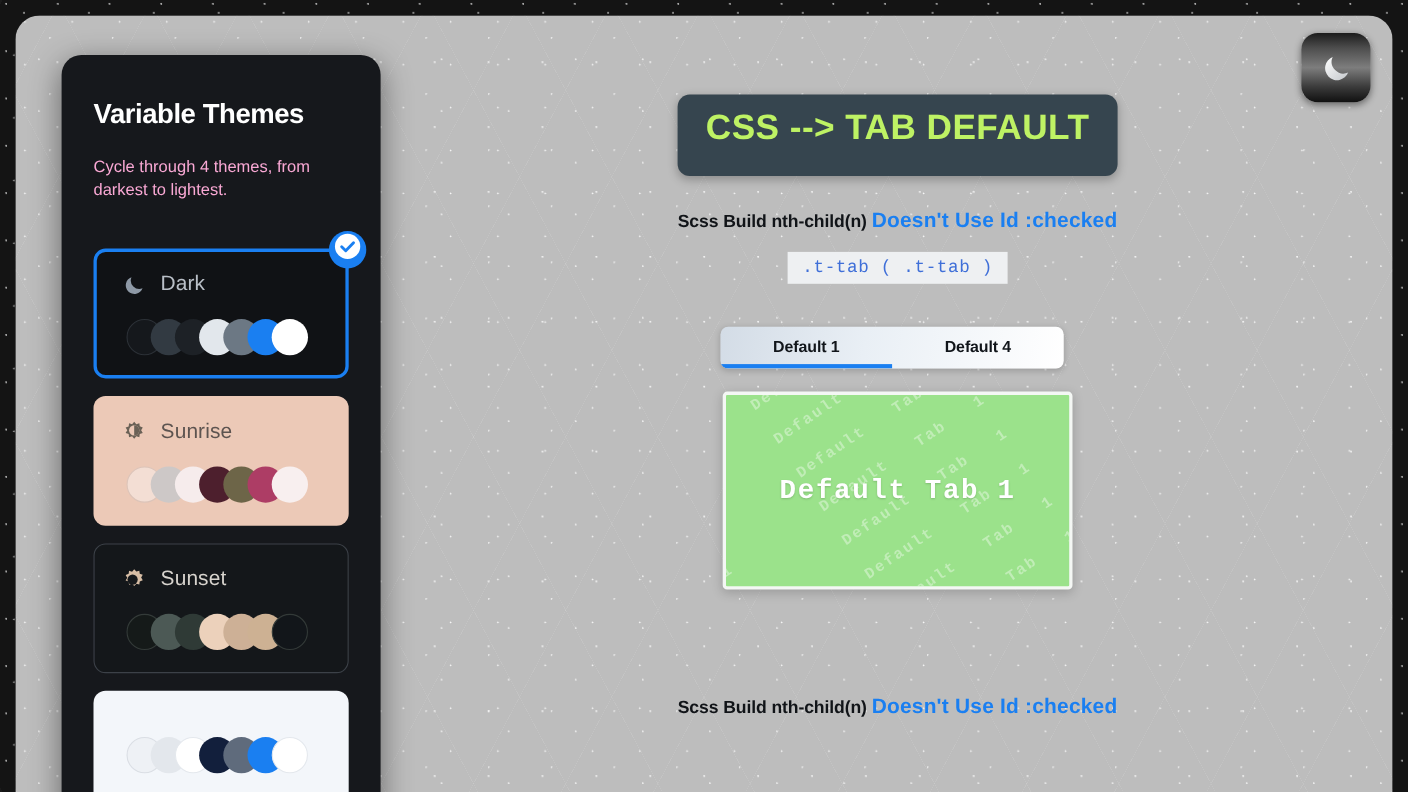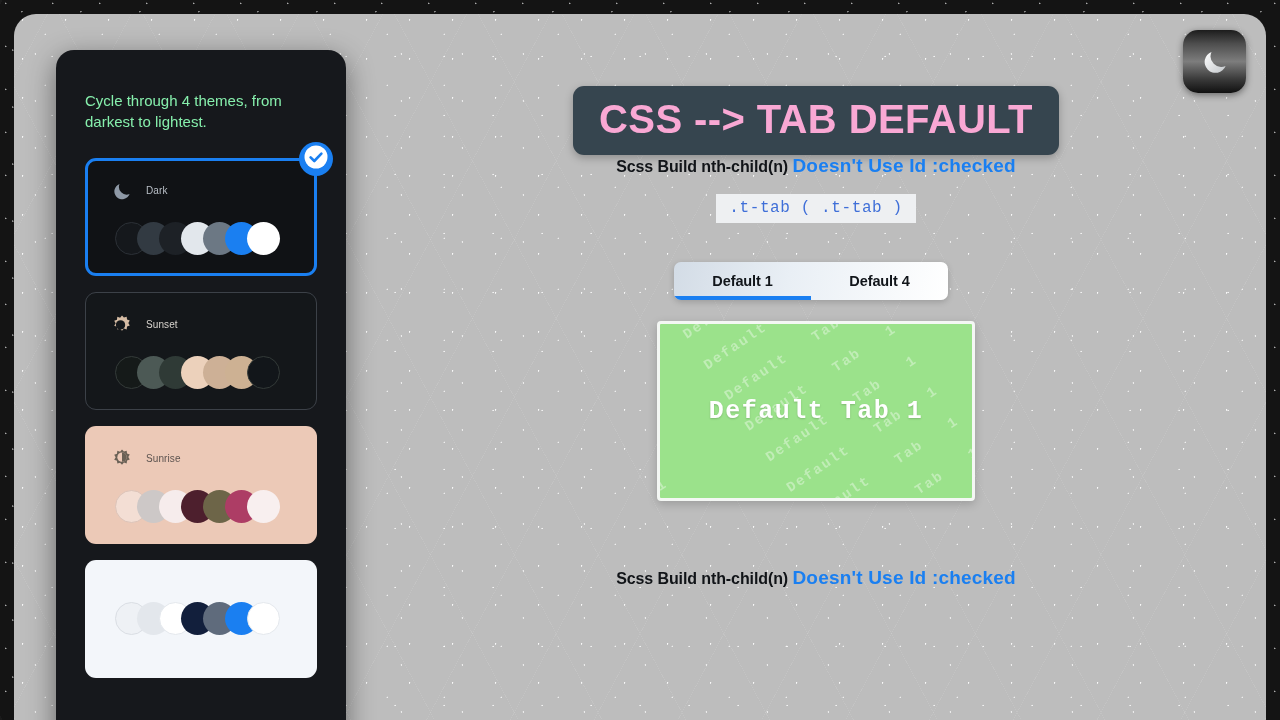--- a/index.html
+++ b/index.html
@@ -82,25 +82,25 @@
   }
 
   .sidebar-title {
     color: #ffffff;
     font-size: 25px;
     font-weight: bold;
     letter-spacing: -0.4px;
     margin-bottom: 22px;
   }
   .sidebar-desc {
-    color: #86efac;
+    color: #f9a8d4;
     font-size: 15px;
     line-height: 1.42;
     font-weight: 500;
-    margin-bottom: 25px;
+    margin-bottom: 42px;
     max-width: 228px;
   }
 
   
   .theme-card {
     position: relative;
     height: 118px;
     border-radius: 11px;
     margin-bottom: 16px;
     padding: 22px 0 0 26px;
@@ -111,21 +111,21 @@
     padding: 19px 0 0 23px;
   }
 
   .theme-card .card-head {
     display: flex;
     align-items: center;
     gap: 13px;
     height: 22px;
   }
   .card-icon { width: 22px; height: 22px; display: block; flex: 0 0 22px; }
-  .card-label { font-size: 10px; letter-spacing: .1px; }
+  .card-label { font-size: 19px; letter-spacing: .1px; }
 
   .swatches {
     display: flex;
     margin-top: 20px;
     padding-left: 4px;
   }
   .sw {
     width: 33px;
     height: 33px;
     border-radius: 50%;
@@ -163,31 +163,32 @@
     top: 0;
     width: 900px;
     height: 706px;
     padding-top: 72px;
     text-align: center;
   }
 
   .section-banner {
     display: inline-block;
     background: #36454f;
-    color: #f9a8d4;
-    font-size: 40px;
+    color: #bef264;
+    font-size: 32px;
     font-weight: bold;
     letter-spacing: .4px;
-    padding: 11px 26px 13px 26px;
+    padding: 11px 26px 26px 26px;
     border-radius: 11px;
     text-transform: uppercase;
     box-shadow: 0 3px 9px rgba(0,0,0,.25);
   }
 
   .sub-line {
+    margin-top: 30px;
     font-size: 16px;
     font-weight: bold;
     color: #111418;
     letter-spacing: -0.1px;
   }
   .sub-line .hl {
     color: #1a7ff1;
     font-size: 19px;
     letter-spacing: .2px;
   }
@@ -203,21 +204,21 @@
     padding: 5px 13px 6px 13px;
   }
 
   
   .tabs-wrap {
     margin: 39px 0 0 0;
     display: flex;
     justify-content: center;
   }
   .tabs {
-    width: 274px;
+    width: 312px;
     height: 38px;
     border-radius: 7px;
     overflow: hidden;
     background: linear-gradient(100deg, #d3dce6 0%, #e9eff5 42%, #ffffff 100%);
     display: flex;
     box-shadow: 0 2px 6px rgba(0,0,0,.18);
     margin-left: -10px;
     justify-content: center;
   }
   .tab {
@@ -297,20 +298,21 @@
             <stop offset="0" stop-color="#ffffff"></stop>
             <stop offset="1" stop-color="#c3c7cb"></stop>
           </linearGradient>
         </defs>
         <path d="M20.5 15.2A8.6 8.6 0 0 1 9.2 3.9a8.7 8.7 0 1 0 11.3 11.3z" fill="url(#mg)"></path>
       </svg>
     </span>
   </button>
 
   <aside class="sidebar">
+    <h1 class="sidebar-title">Variable Themes</h1>
     <p class="sidebar-desc">Cycle through 4 themes, from darkest to lightest.</p>
 
     <div class="theme-card card-dark is-selected">
       <div class="check-badge">
         <span>
           <svg width="34" height="34" viewBox="0 0 34 34">
             <circle cx="17" cy="17" r="11.5" fill="#ffffff"></circle>
             <path d="M11.6 17.3l3.7 3.7 7.1-7.4" fill="none" stroke="#1a7ff1" stroke-width="2.6" stroke-linecap="round" stroke-linejoin="round"></path>
           </svg>
         </span>
@@ -324,20 +326,42 @@
         <span class="card-label">Dark</span>
       </div>
       <div class="swatches">
         <span class="sw" style="background:#15181c;border:1px solid #2c3137"></span>
         <span class="sw" style="background:#323a42"></span>
         <span class="sw" style="background:#1d2126"></span>
         <span class="sw" style="background:#e2e7ec"></span>
         <span class="sw" style="background:#6c7884"></span>
         <span class="sw" style="background:#1a7ff1"></span>
         <span class="sw" style="background:#ffffff"></span>
+      </div>
+    </div>
+
+    <div class="theme-card card-sunrise">
+      <div class="card-head">
+        <span class="card-icon">
+          <svg width="22" height="22" viewBox="0 0 24 24">
+            <path d="M12 1.6l2.1 2.3 3-.9.4 3.1 3 1.1-1.6 2.7 1.6 2.7-3 1.1-.4 3.1-3-.9L12 18.3l-2.1-2.3-3 .9-.4-3.1-3-1.1L5.1 10 3.5 7.3l3-1.1.4-3.1 3 .9z" fill="#6a6156"></path>
+            <circle cx="12" cy="10" r="5.1" fill="#ecc9b7"></circle>
+            <path d="M12 4.9a5.1 5.1 0 0 1 0 10.2z" fill="#6a6156"></path>
+          </svg>
+        </span>
+        <span class="card-label">Sunrise</span>
+      </div>
+      <div class="swatches">
+        <span class="sw" style="background:#f3ded4;border:1px solid #dcc4b9"></span>
+        <span class="sw" style="background:#cdc8c7"></span>
+        <span class="sw" style="background:#f6ecec"></span>
+        <span class="sw" style="background:#4d1f2d"></span>
+        <span class="sw" style="background:#6d6548"></span>
+        <span class="sw" style="background:#ad3d65"></span>
+        <span class="sw" style="background:#f8efef"></span>
       </div>
     </div>
 
     <div class="theme-card card-sunset">
       <div class="card-head">
         <span class="card-icon">
           <svg width="22" height="22" viewBox="0 0 24 24">
             <path d="M12 1.6l2.1 2.3 3-.9.4 3.1 3 1.1-1.6 2.7 1.6 2.7-3 1.1-.4 3.1-3-.9L12 18.3l-2.1-2.3-3 .9-.4-3.1-3-1.1L5.1 10 3.5 7.3l3-1.1.4-3.1 3 .9z" fill="#d7bda5"></path>
             <path d="M12.2 5.6a6.4 6.4 0 0 0 0 12.8 6.4 6.4 0 0 1 0-12.8z" fill="#16191c"></path>
             <circle cx="10.4" cy="11.9" r="5.1" fill="#16191c"></circle>
@@ -349,42 +373,20 @@
         <span class="sw" style="background:#151a19;border:1px solid #343b39"></span>
         <span class="sw" style="background:#4c5955"></span>
         <span class="sw" style="background:#2f3a36"></span>
         <span class="sw" style="background:#ecd1bb"></span>
         <span class="sw" style="background:#cdb096"></span>
         <span class="sw" style="background:#cdb193"></span>
         <span class="sw" style="background:#12161a;border:1px solid #333a38"></span>
       </div>
     </div>
 
-    <div class="theme-card card-sunrise">
-      <div class="card-head">
-        <span class="card-icon">
-          <svg width="22" height="22" viewBox="0 0 24 24">
-            <path d="M12 1.6l2.1 2.3 3-.9.4 3.1 3 1.1-1.6 2.7 1.6 2.7-3 1.1-.4 3.1-3-.9L12 18.3l-2.1-2.3-3 .9-.4-3.1-3-1.1L5.1 10 3.5 7.3l3-1.1.4-3.1 3 .9z" fill="#6a6156"></path>
-            <circle cx="12" cy="10" r="5.1" fill="#ecc9b7"></circle>
-            <path d="M12 4.9a5.1 5.1 0 0 1 0 10.2z" fill="#6a6156"></path>
-          </svg>
-        </span>
-        <span class="card-label">Sunrise</span>
-      </div>
-      <div class="swatches">
-        <span class="sw" style="background:#f3ded4;border:1px solid #dcc4b9"></span>
-        <span class="sw" style="background:#cdc8c7"></span>
-        <span class="sw" style="background:#f6ecec"></span>
-        <span class="sw" style="background:#4d1f2d"></span>
-        <span class="sw" style="background:#6d6548"></span>
-        <span class="sw" style="background:#ad3d65"></span>
-        <span class="sw" style="background:#f8efef"></span>
-      </div>
-    </div>
-
     <div class="theme-card card-light">
       <div class="swatches">
         <span class="sw" style="background:#eef1f5;border:1px solid #dadee4"></span>
         <span class="sw" style="background:#e3e7ec"></span>
         <span class="sw" style="background:#ffffff;border:1px solid #e4e8ed"></span>
         <span class="sw" style="background:#121f3c"></span>
         <span class="sw" style="background:#5f6b7c"></span>
         <span class="sw" style="background:#1a7ff1"></span>
         <span class="sw" style="background:#ffffff;border:1px solid #e4e8ed"></span>
       </div>

